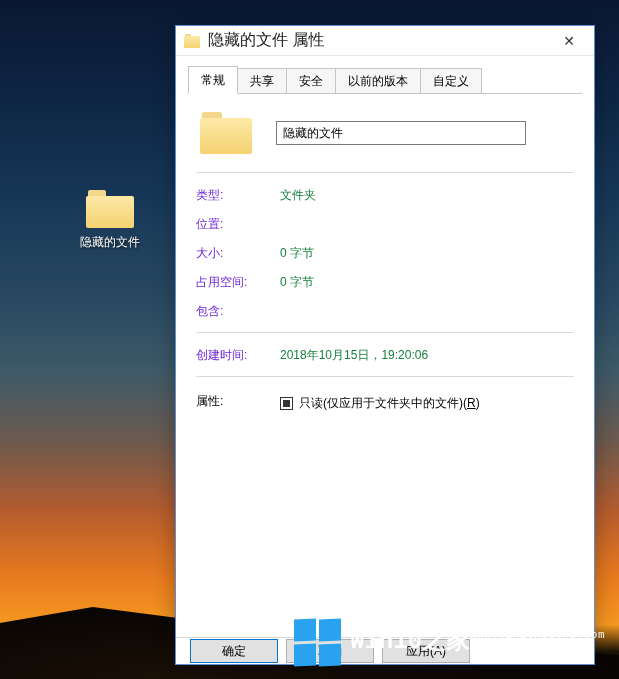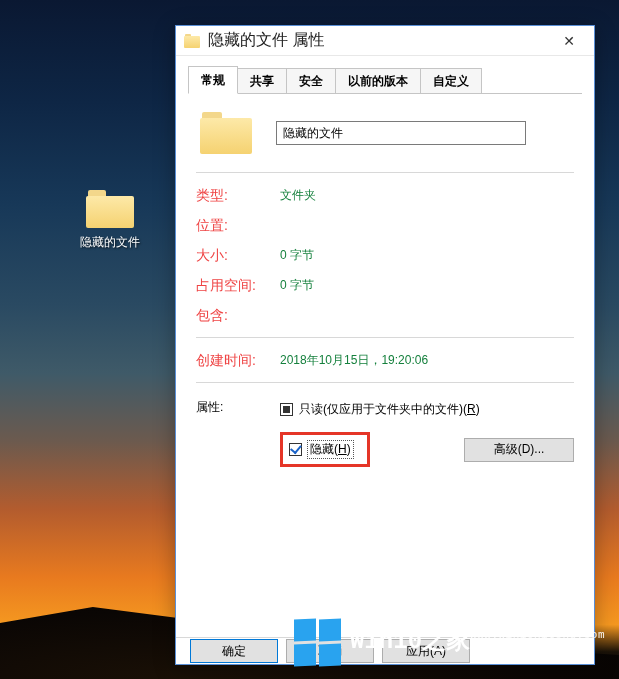--- a/index.html
+++ b/index.html
@@ -75,21 +75,21 @@
   .titlebar .tfolder .tb {
     position:absolute; left:0; top:2px; right:0; bottom:0;
     background:linear-gradient(#fde9a8,#f5d271); border-radius:1px;
   }
   .titlebar .title { flex:1; font-size:16px; color:#222; }
   .titlebar .close {
     width:46px; height:100%; display:flex; align-items:center; justify-content:center;
     font-size:14px; color:#333; cursor:default;
   }
 
-  .tabs-wrap { padding:10px 12px 0;font-weight:bold; }
+  .tabs-wrap { padding:10px 12px 0; }
   .tabstrip {
     display:flex; align-items:flex-end;
     border-bottom:1px solid #c5c5c5;
     position:relative;
   }
   .tab-item {
     padding:4px 12px 3px;
     border:1px solid #c5c5c5;
     border-bottom:none;
     background:#f6f6f6;
@@ -120,21 +120,21 @@
     border:1px solid #7a7a7a;
     padding:3px 6px; font-size:12px;
     font-family:inherit;
   }
   hr.sep { border:none; border-top:1px solid #d8d8d8; margin:10px 0 14px; }
 
   .prop {
     display:flex; align-items:flex-start;
     margin:12px 0;
   }
-  .prop .lbl { width:84px; color:#ef4444; font-size:14px; }
+  .prop .lbl { width:84px; color:#6d28d9; font-size:12px; }
   .prop .val { flex:1; color:#15803d; font-size:12px; }
 
   .attr-block { display:flex; align-items:flex-start; }
   .attr-block .lbl { width:84px; font-size:12px; padding-top:2px; }
   .attr-right { flex:1; }
 
   .cb-row {
     display:flex; align-items:center; margin:4px 0 14px;
   }
   .cb {
@@ -276,31 +276,20 @@
     <div class="attr-block">
       <div class="lbl">属性:</div>
       <div class="attr-right">
         <div class="cb-row">
           <span class="cb indet"></span>
           <span class="cb-label">
             <span>只读(仅应用于文件夹中的文件)(</span><span class="u">R</span><span>)</span>
           </span>
         </div>
 
-        <div class="hidden-row-wrap">
-          <span class="red-box">
-            <span class="cb checked"></span>
-            <span class="cb-label dotted">
-              <span>隐藏(</span><span class="u">H</span><span>)</span>
-            </span>
-          </span>
-          <button class="adv-btn">
-            <span>高级(D)...</span>
-          </button>
-        </div>
       </div>
     </div>
   </div>
 
   <div class="footer">
     <button class="dlg-btn primary">确定</button>
     <button class="dlg-btn">取消</button>
     <button class="dlg-btn">应用(A)</button>
   </div>
 </div>

